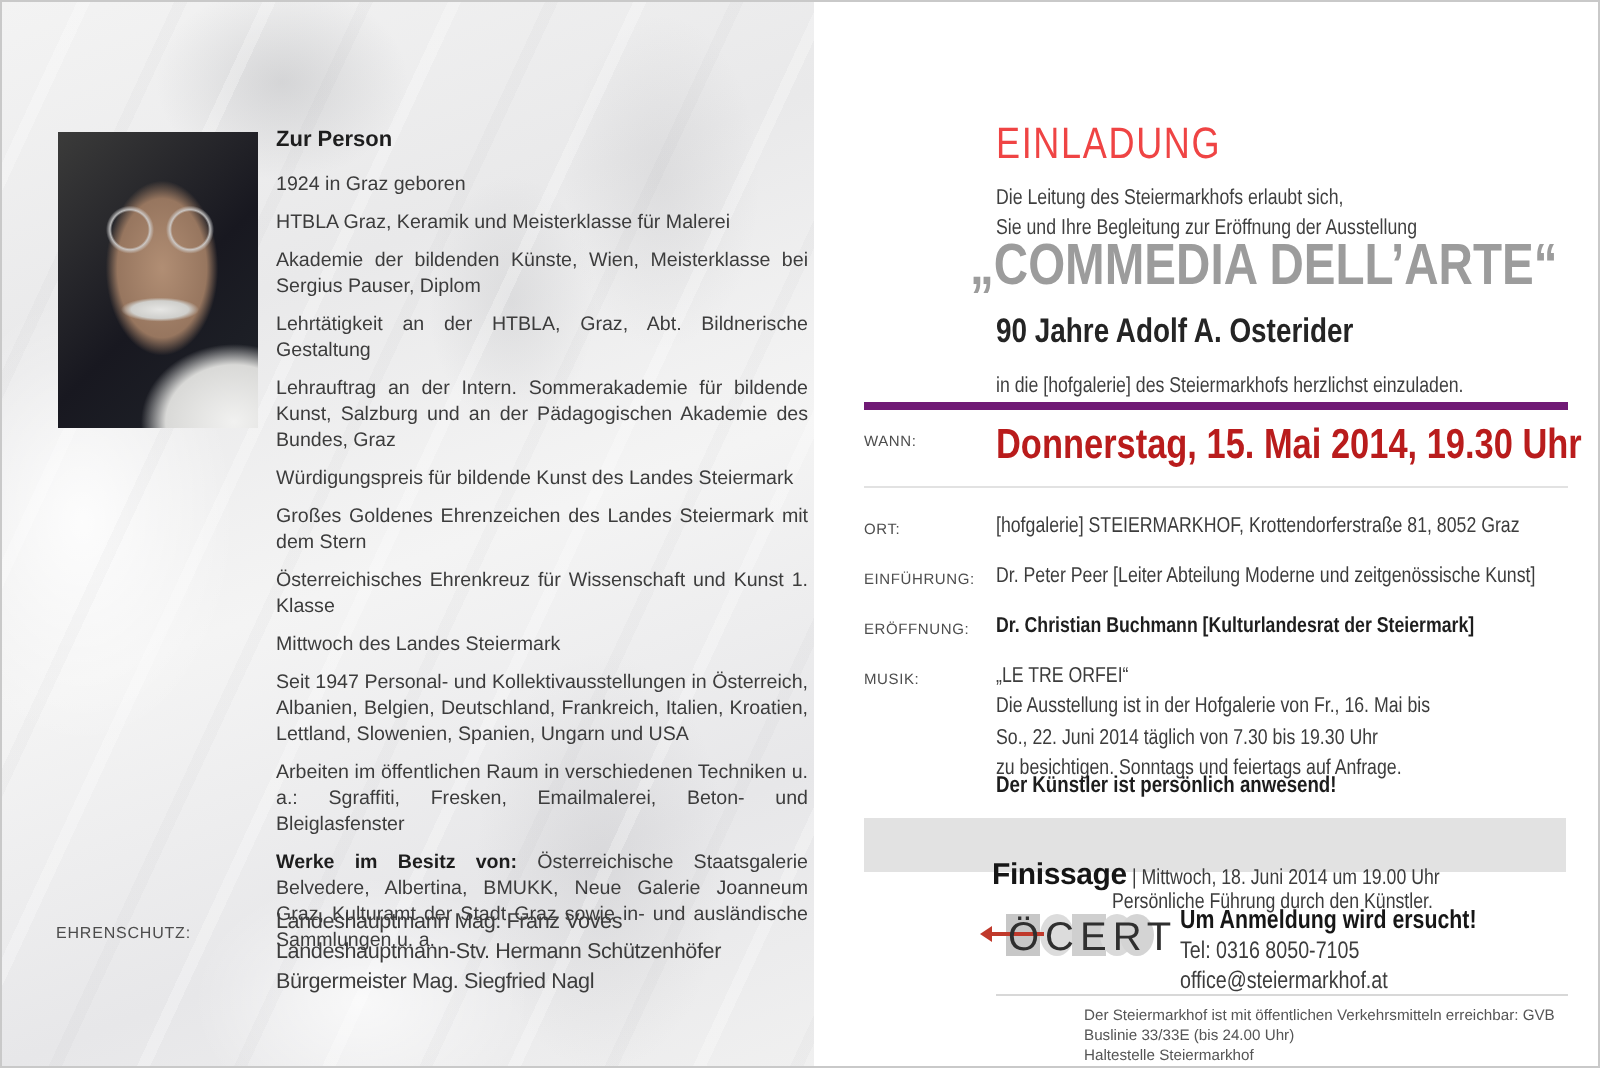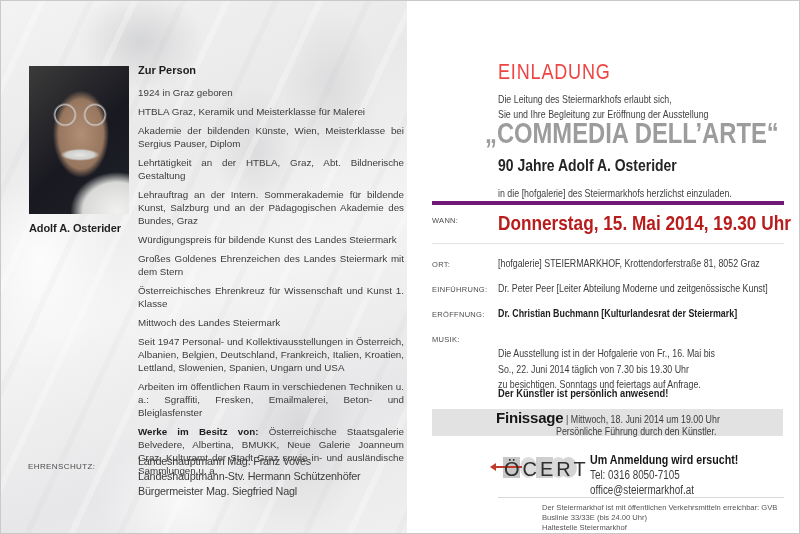--- a/index.html
+++ b/index.html
@@ -87,21 +87,21 @@
   .d-value { flex:1; font-size:10.8px; color:#3c3c3c; }
   .d-value.big { font-size:21px; font-weight:bold; color:#b91c1c; }
   .d-value.strong { font-weight:bold; color:#1e1e1e; }
 
   .hours { position:absolute; left:497px; top:345px; font-size:10.8px; line-height:15.5px; color:#3c3c3c; }
   .hours span { display:block; }
   .artist-present { position:absolute; left:497px; top:386px; font-size:11.4px; font-weight:bold; color:#1d1d1d; }
 
   .finissage {
     position:absolute; left:431px; top:408px; width:351px; height:27px;
-    background:#e2e2e2; padding:0 0 0 64px;
+    background:#e2e2e2; padding:20px 0 0 64px;
   }
   .finissage .f-line1 { font-size:10.8px; color:#3c3c3c; white-space:nowrap; }
   .finissage .f-title { font-size:15px; font-weight:bold; color:#161616; letter-spacing:-.2px; }
   .finissage .f-line2 { font-size:10.8px; color:#3c3c3c; padding-left:60px; margin-top:-1px; }
 
   
   .ocert { position:absolute; left:496px; top:454px; width:78px; height:27px; }
   .ocert .shape { position:absolute; top:2px; width:17px; height:21px; }
   .ocert .s0 { left:6px;  background:#c7c7c7; }
   .ocert .s1 { left:23px; background:#dcdcdc; border-radius:50%; }
@@ -128,21 +128,20 @@
 </style>
 </head>
 <body>
 
 <div class="card">
 
   <div class="art-bg"></div>
   <div class="art-streaks"></div>
 
   <div class="portrait"></div>
-  <div class="portrait-caption">Adolf A. Osterider</div>
 
   <div class="bio">
     <h3>Zur Person</h3>
     <p>1924 in Graz geboren</p>
     <p>HTBLA Graz, Keramik und Meisterklasse für Malerei</p>
     <p>Akademie der bildenden Künste, Wien, Meisterklasse bei Sergius Pauser, Diplom</p>
     <p>Lehrtätigkeit an der HTBLA, Graz, Abt. Bildnerische Gestaltung</p>
     <p>Lehrauftrag an der Intern. Sommerakademie für bildende Kunst, Salzburg und an der Pädagogischen Akademie des Bundes, Graz</p>
     <p>Würdigungspreis für bildende Kunst des Landes Steiermark</p>
     <p>Großes Goldenes Ehrenzeichen des Landes Steiermark mit dem Stern</p>
@@ -181,20 +180,21 @@
     <div class="d-row">
       <span class="d-label">EINFÜHRUNG:</span>
       <span class="d-value"><span class="cond">Dr. Peter Peer [Leiter Abteilung Moderne und zeitgenössische Kunst]</span></span>
     </div>
     <div class="d-row">
       <span class="d-label">ERÖFFNUNG:</span>
       <span class="d-value strong"><span class="cond">Dr. Christian Buchmann [Kulturlandesrat der Steiermark]</span></span>
     </div>
     <div class="d-row">
       <span class="d-label">MUSIK:</span>
+      <span class="d-value"><span class="cond">„LE TRE ORFEI“</span></span>
     </div>
   </div>
 
   <div class="hours">
     <span class="cond">Die Ausstellung ist in der Hofgalerie von Fr., 16. Mai bis</span>
     <span class="cond">So., 22. Juni 2014 täglich von 7.30 bis 19.30 Uhr</span>
     <span class="cond">zu besichtigen. Sonntags und feiertags auf Anfrage.</span>
   </div>
   <div class="artist-present"><span class="cond">Der Künstler ist persönlich anwesend!</span></div>
 

